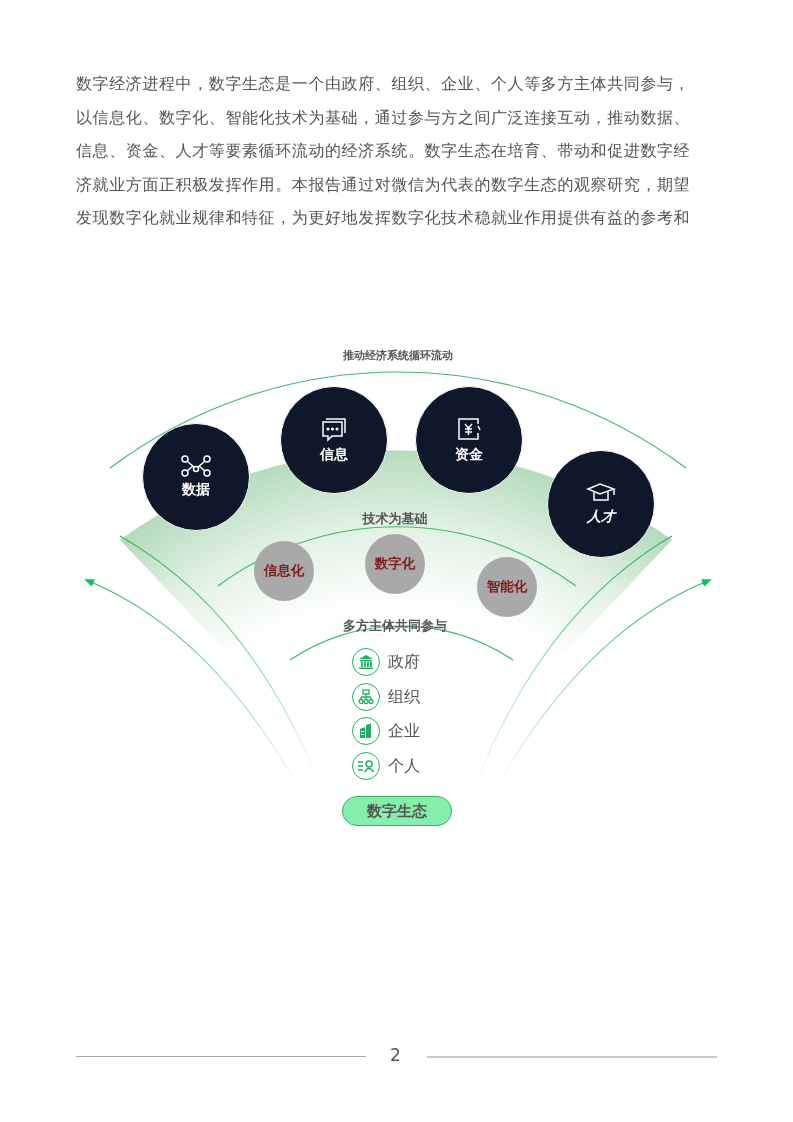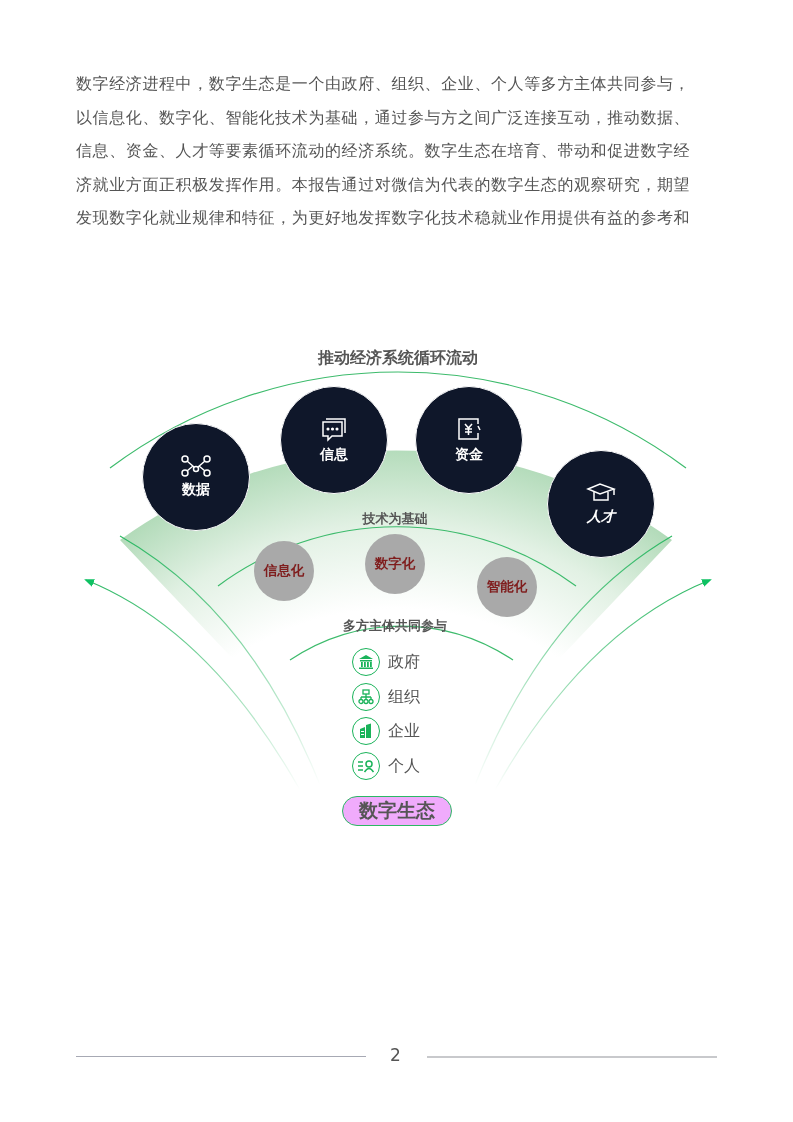--- a/index.html
+++ b/index.html
@@ -1,29 +1,29 @@
 <!DOCTYPE html>
 <html><head>
 <meta charset="utf-8">
 <style>
   html,body{margin:0;padding:0;background:#fff;}
   body{width:793px;height:1122px;position:relative;overflow:hidden;font-family:"DejaVu Sans","Liberation Sans",sans-serif;}
   .para{position:absolute;left:76px;top:67px;width:650px;color:#555;font-size:16px;line-height:33.5px;letter-spacing:0.6px;}
   .para span{display:block;white-space:nowrap;}
   svg.diagram{position:absolute;left:0;top:0;}
   .abs{position:absolute;}
-  .label-title{font-size:16px;font-weight:bold;color:#555;transform:translateX(-50%);white-space:nowrap;background:#fff;padding:0 3px;}
+  .label-title{font-size:11px;font-weight:bold;color:#555;transform:translateX(-50%);white-space:nowrap;background:#fff;padding:0 3px;}
   .label-mid{font-size:13px;font-weight:bold;color:#555;transform:translateX(-50%);white-space:nowrap;}
   .gcircle{position:absolute;border-radius:50%;background:#0f172a;color:#fff;display:flex;flex-direction:column;align-items:center;justify-content:center;border:1.5px solid #fff;box-sizing:border-box;}
   .gcircle .t{font-size:14px;font-weight:bold;margin-top:4px;}
   .graycircle{position:absolute;border-radius:50%;background:#a9a9a9;color:#7f1d1d;display:flex;align-items:center;justify-content:center;font-size:13.5px;font-weight:bold;}
   .actor{position:absolute;left:352px;display:flex;align-items:center;}
   .actor .ic{width:28px;height:28px;border:1.5px solid #1ab35a;border-radius:50%;box-sizing:border-box;display:flex;align-items:center;justify-content:center;background:#fff;}
   .actor .lb{margin-left:8px;font-size:16px;color:#555;}
-  .pill{position:absolute;left:342px;top:796px;width:110px;height:30px;border:1.5px solid #2db864;border-radius:16px;box-sizing:border-box;display:flex;align-items:center;justify-content:center;font-size:19px;font-weight:bold;color:#555;background:#f0abfc;}
+  .pill{position:absolute;left:342px;top:796px;width:110px;height:30px;border:1.5px solid #2db864;border-radius:16px;box-sizing:border-box;display:flex;align-items:center;justify-content:center;font-size:15px;font-weight:bold;color:#555;background:#86efac;}
   .footer-line{position:absolute;top:1056px;height:1px;}
   .pagenum{position:absolute;left:390px;top:1045px;font-size:17px;color:#555;}
 </style>
 </head>
 <body>
 
 <div class="para">
   <span>数字经济进程中，数字生态是一个由政府、组织、企业、个人等多方主体共同参与，</span>
   <span>以信息化、数字化、智能化技术为基础，通过参与方之间广泛连接互动，推动数据、</span>
   <span>信息、资金、人才等要素循环流动的经济系统。数字生态在培育、带动和促进数字经</span>

